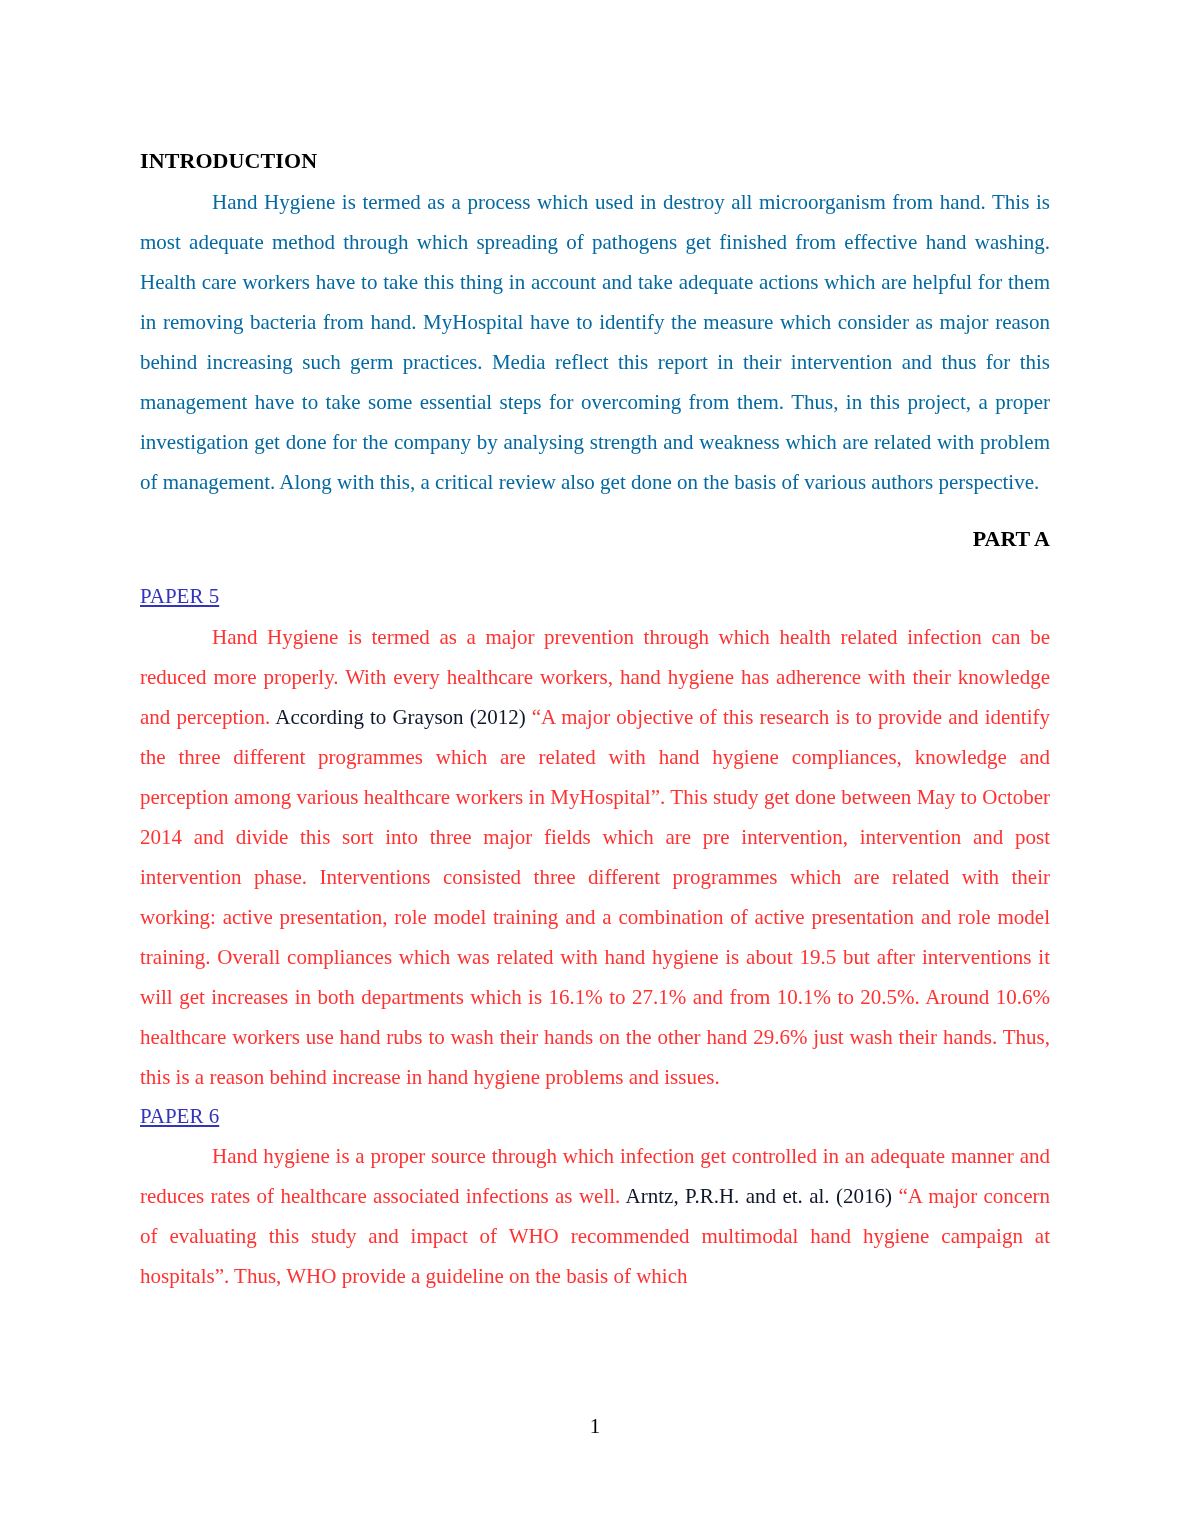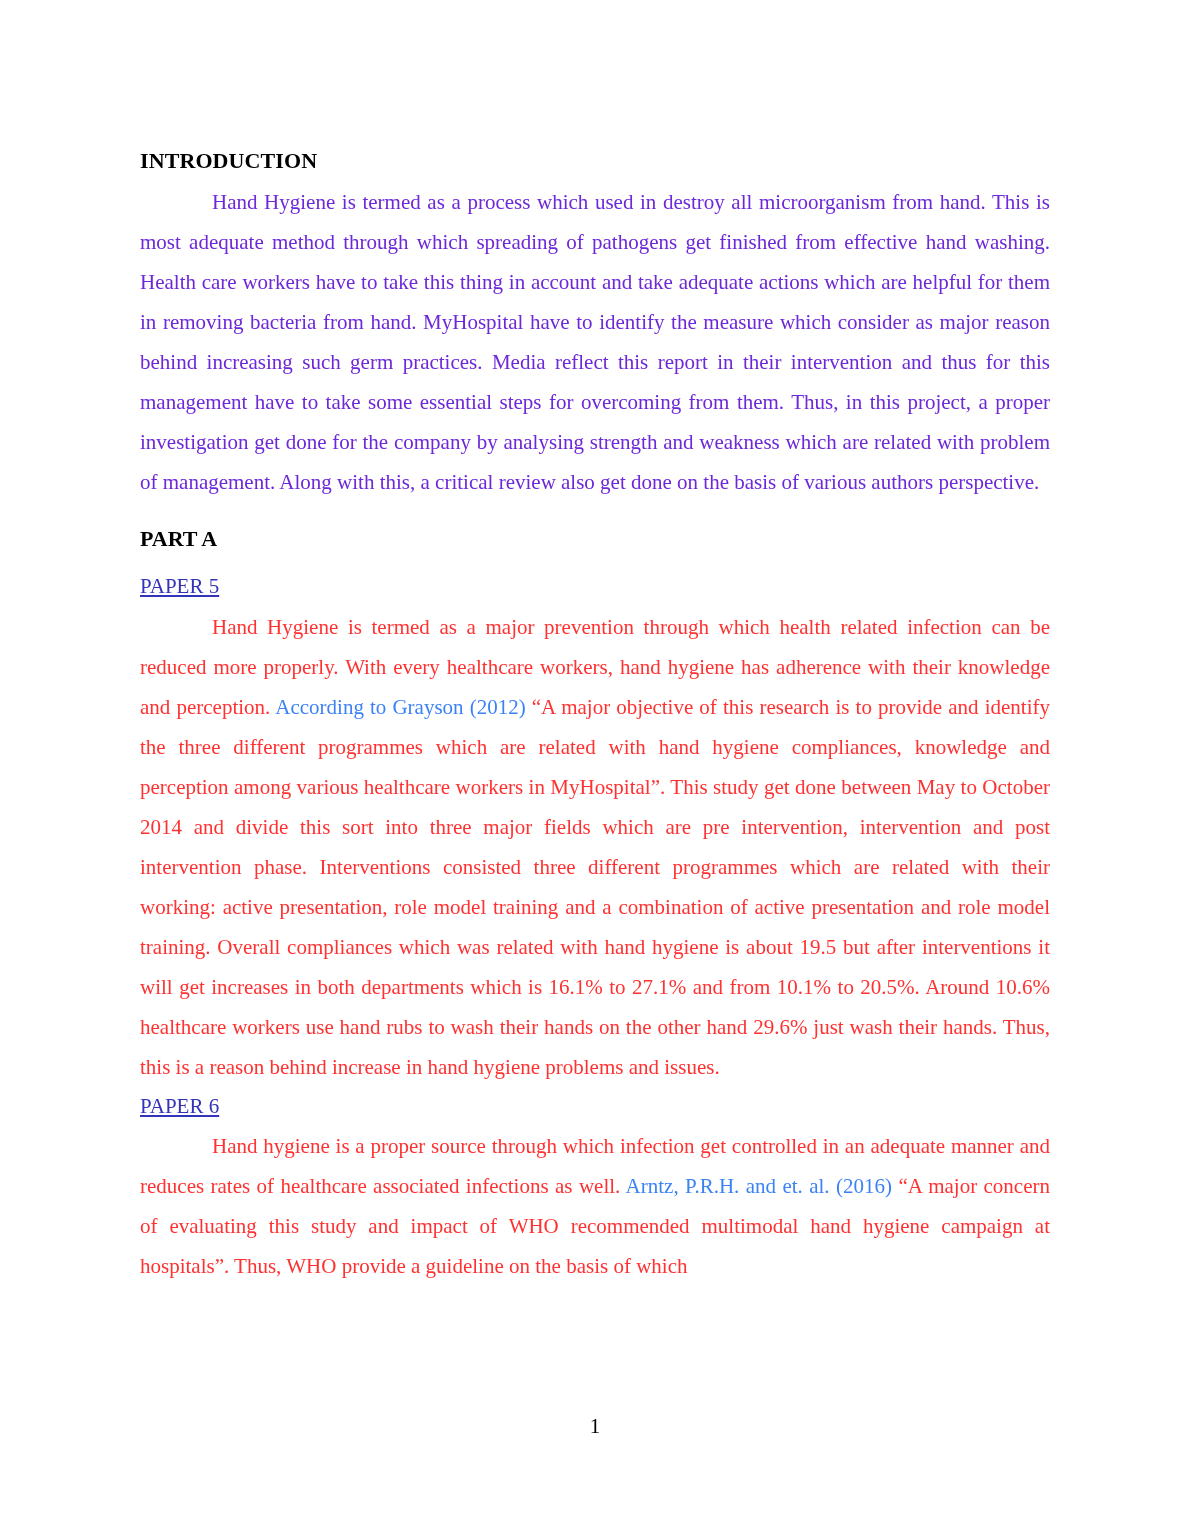--- a/index.html
+++ b/index.html
@@ -33,51 +33,52 @@
     color: #000000;
     margin: 0 0 6px 0;
     line-height: 1.35;
     letter-spacing: 0.1px;
   }
 
   h2.part-heading {
     font-size: 22px;
     font-weight: bold;
     color: #000000;
-    margin: 22px 0 18px 0;
+    margin: 22px 0 28px 0;
     line-height: 1.35;
+    text-align: right;
   }
 
   .paper-link {
     font-size: 21px;
     color: #3333BB;
     text-decoration: underline;
     margin: 0 0 4px 0;
     display: block;
     line-height: 1.5;
     width: max-content;
   }
 
   p.body-par {
     font-size: 21px;
     line-height: 40px;
     text-align: justify;
     text-justify: inter-word;
     margin: 0 0 4px 0;
     text-indent: 72px;
-    color: #6d28d9;
+    color: #0369a1;
     hyphens: none;
   }
 
   p.body-par.red {
     color: #FF3131;
   }
 
   p.body-par.red .cite {
-    color: #3b82f6;
+    color: #0f172a;
   }
 
   .page-number {
     position: absolute;
     left: 0;
     right: 0;
     top: 1414px;
     text-align: center;
     font-size: 21px;
     color: #000000;

